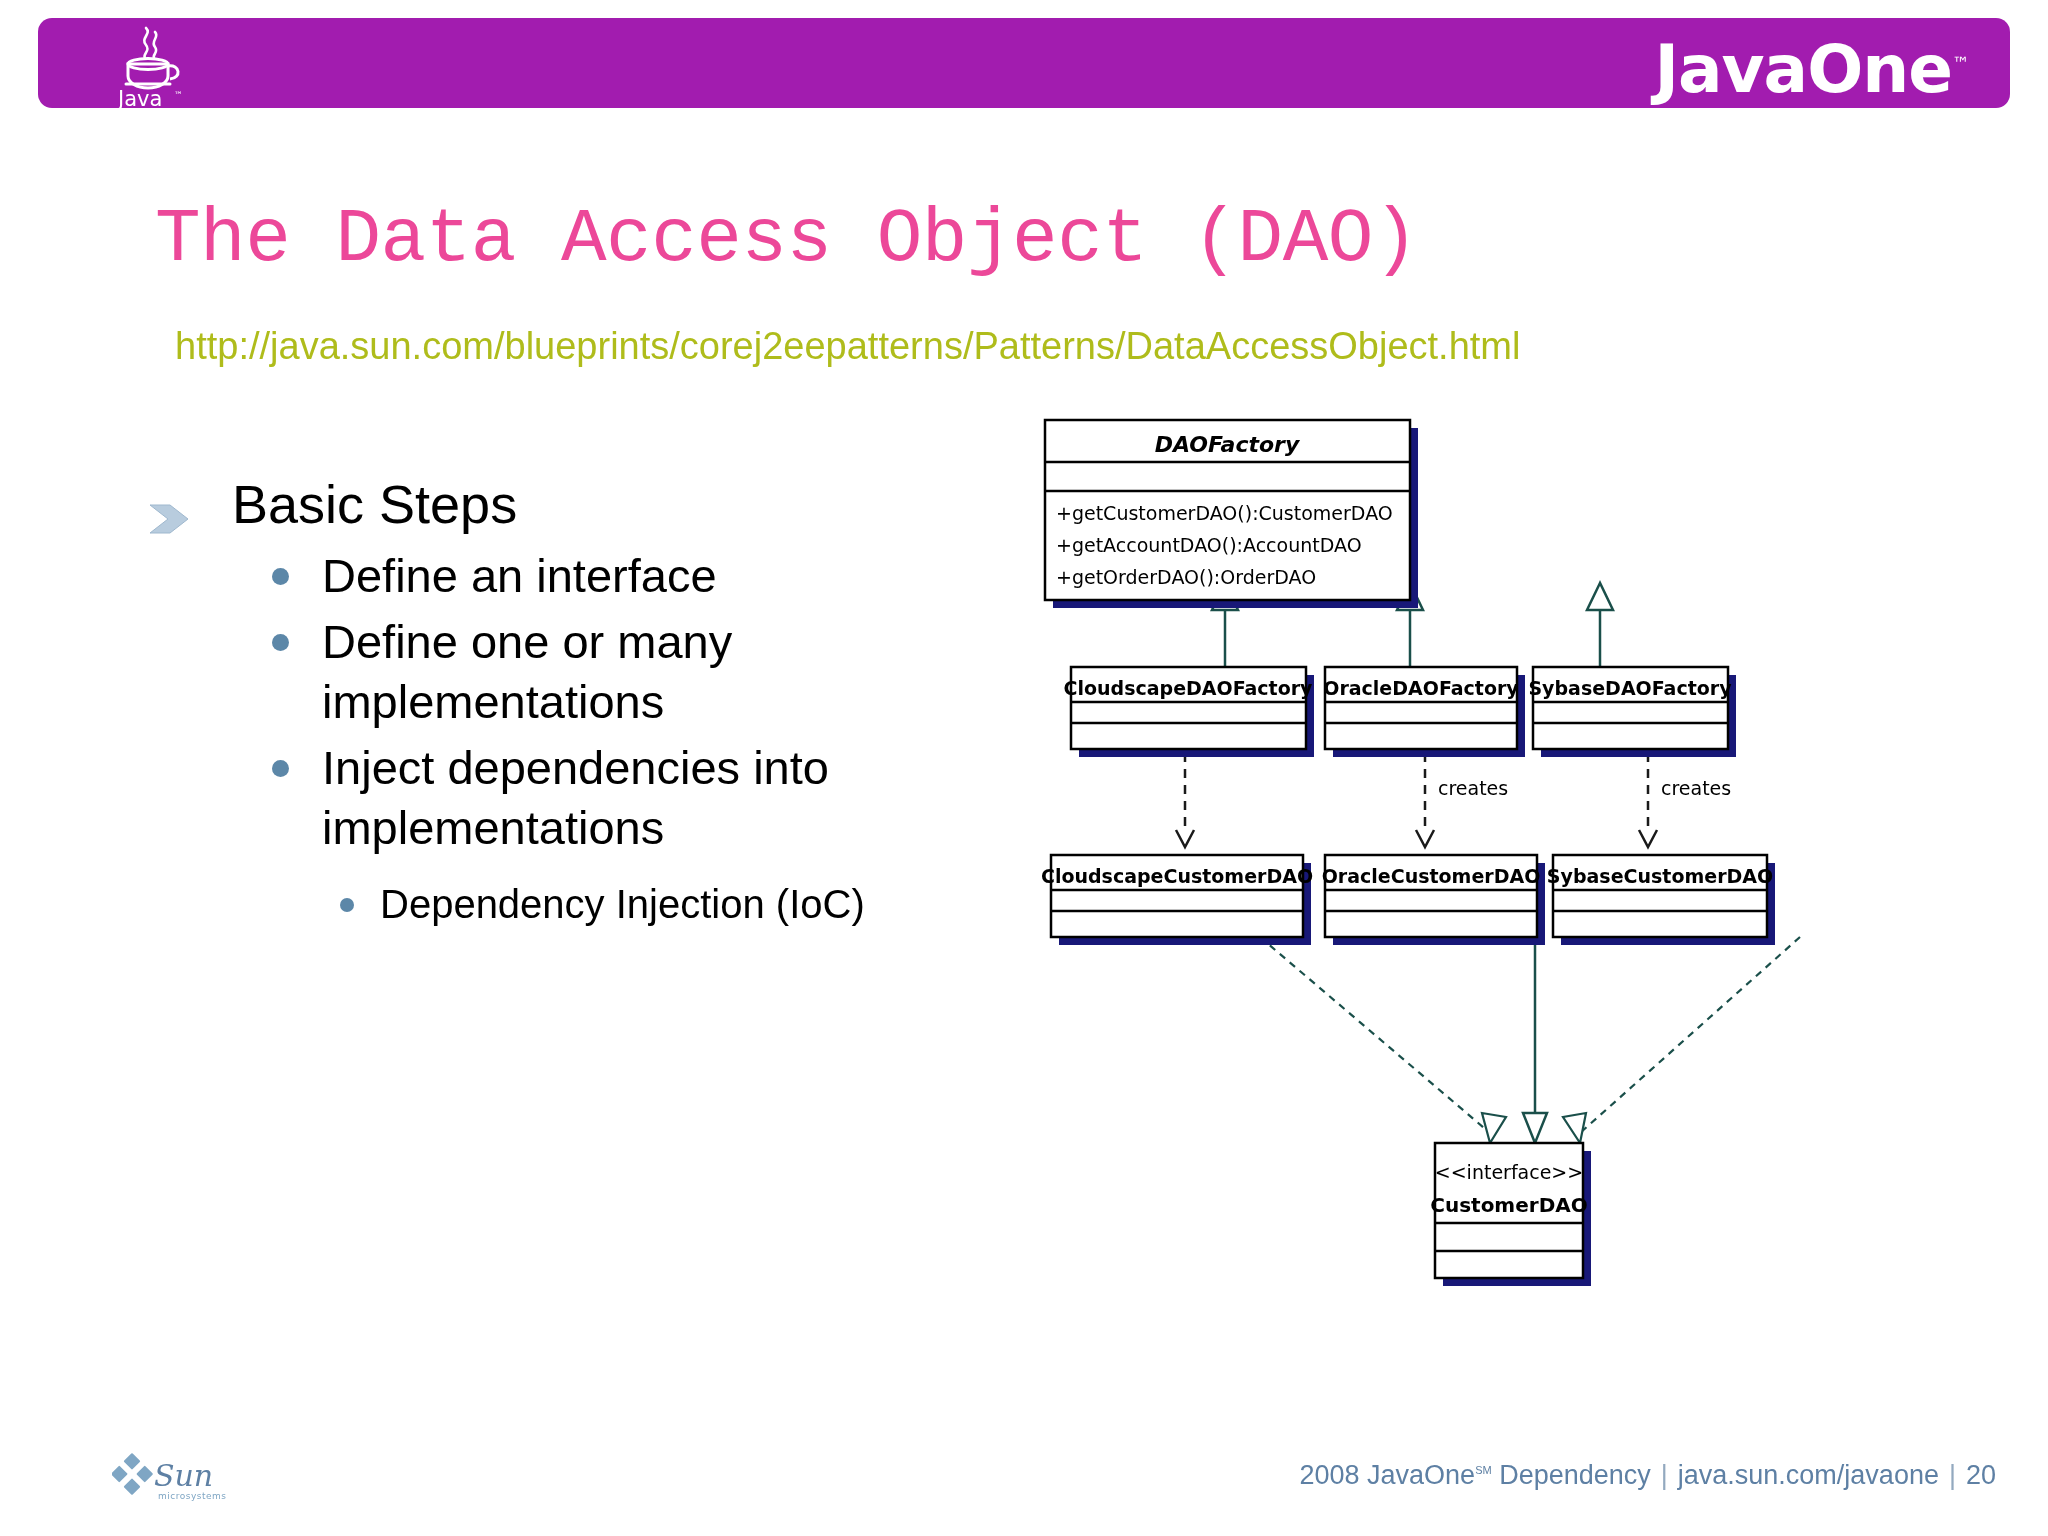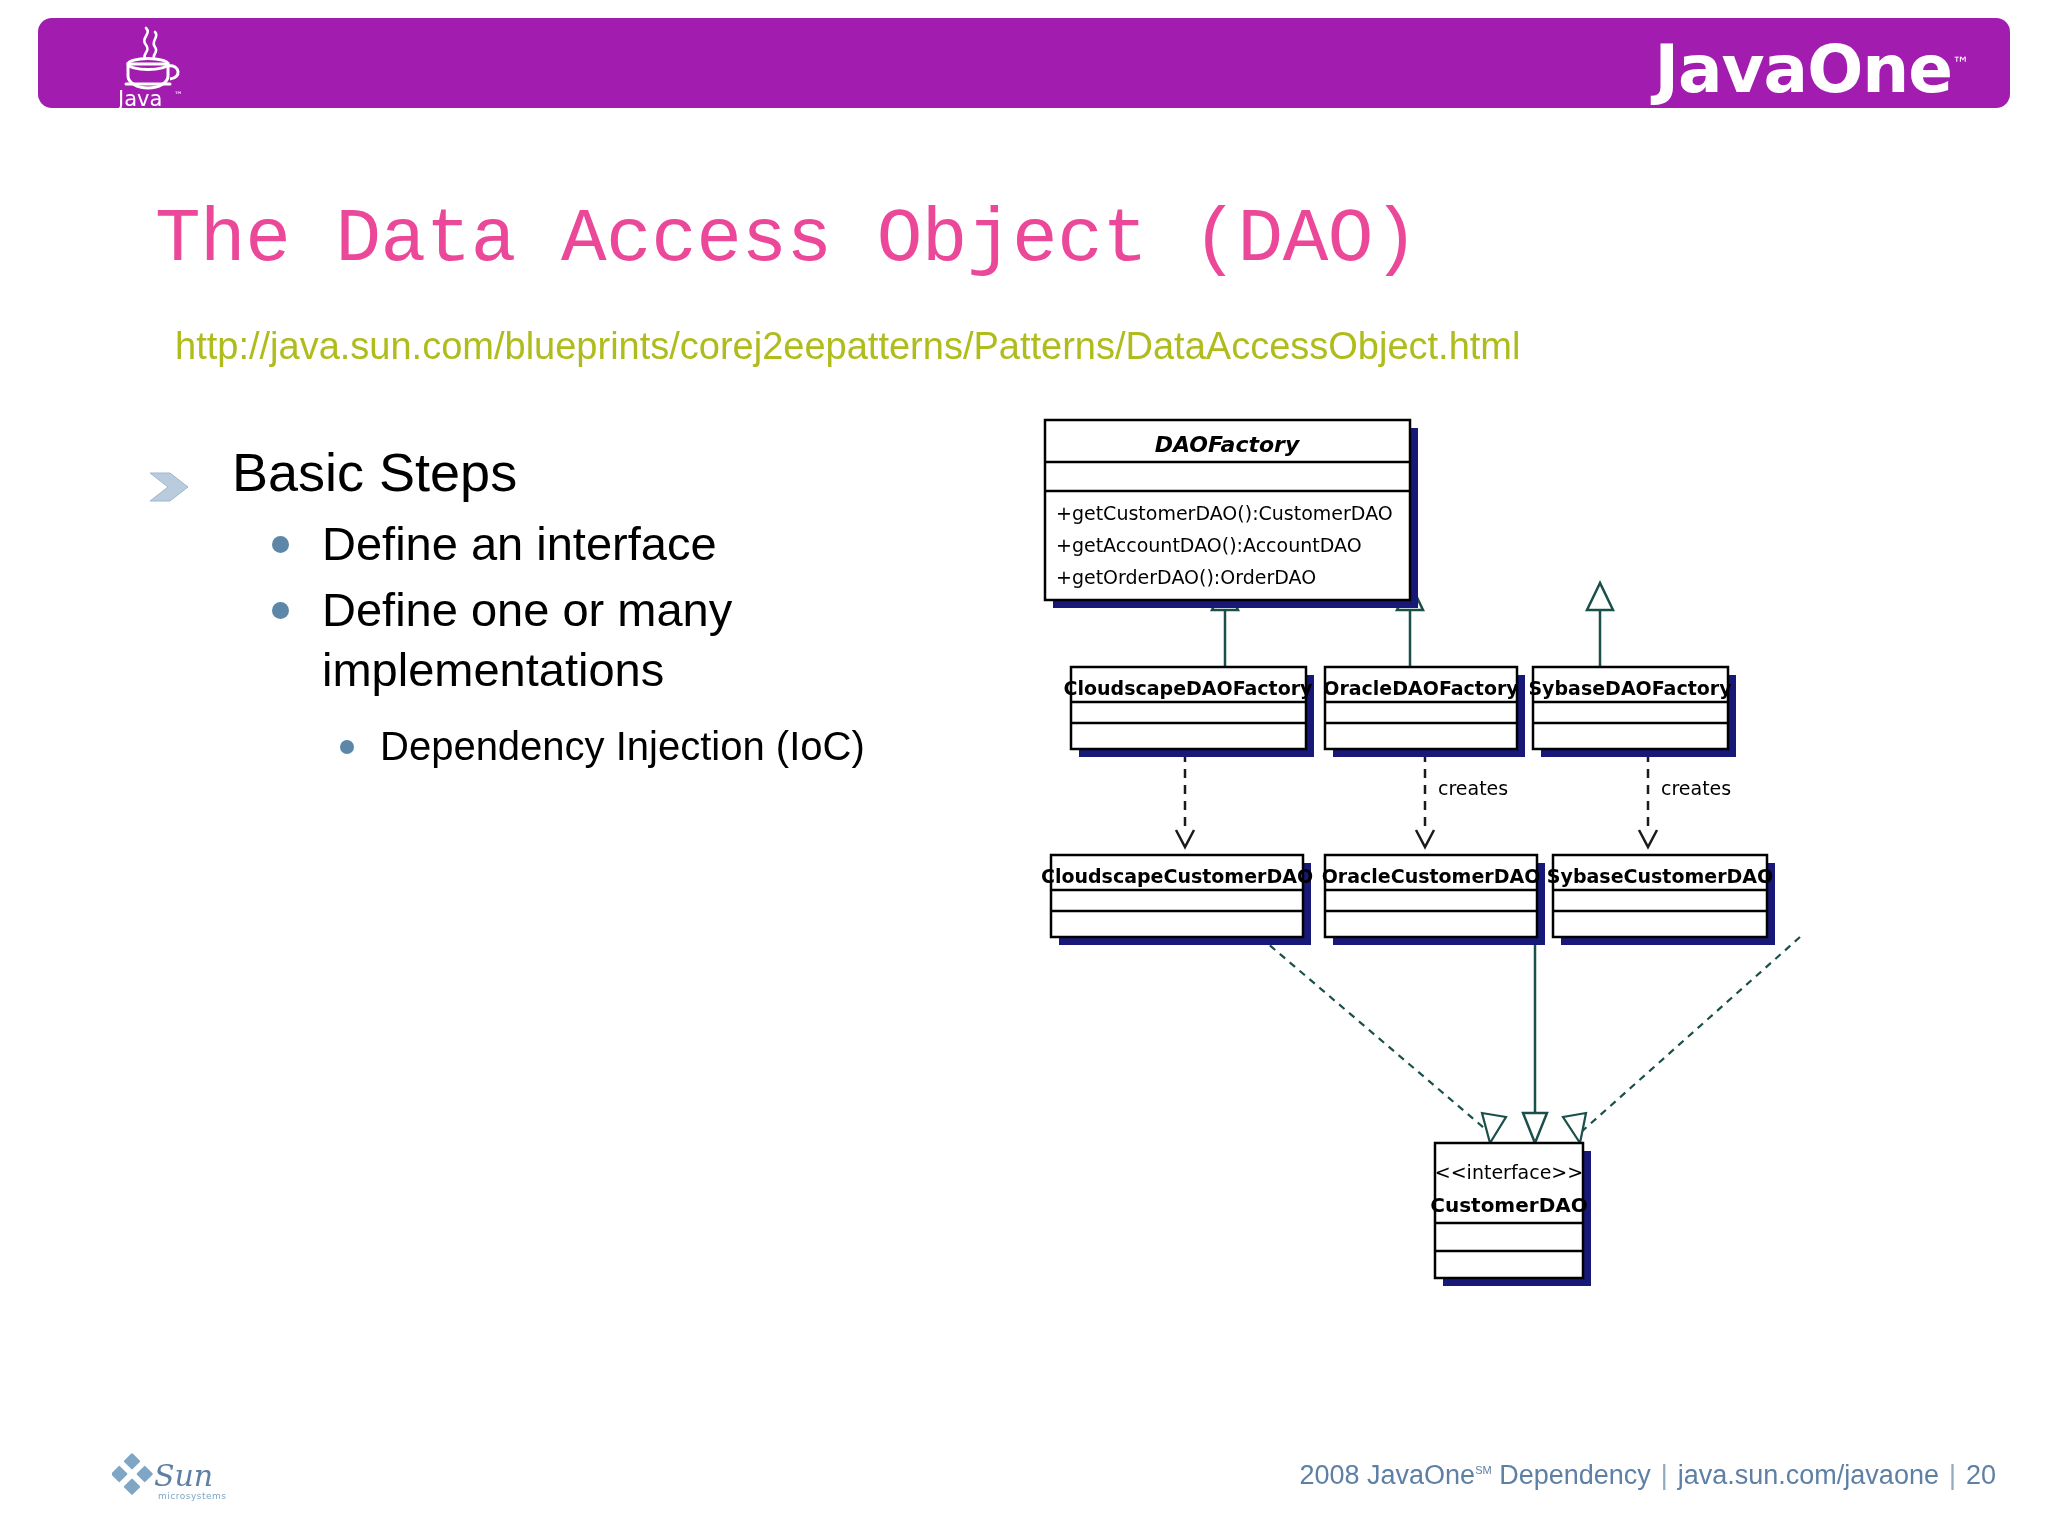--- a/index.html
+++ b/index.html
@@ -67,21 +67,21 @@
     font-size: 38px;
     color: #AFBC1B;
     font-family: "Liberation Sans", sans-serif;
     white-space: nowrap;
   }
 
   
   .bullets {
     position: absolute;
     left: 140px;
-    top: 440px;
+    top: 472px;
     width: 820px;
   }
   .lvl1 {
     position: relative;
     padding-left: 92px;
     font-size: 54px;
     color: #000000;
     line-height: 64px;
     margin-bottom: 10px;
   }
@@ -207,20 +207,24 @@
   <div class="lvl2">
     <span class="dot"></span>
     <span>Define an interface</span>
   </div>
 
   <div class="lvl2">
     <span class="dot"></span>
     <span>Define one or many implementations</span>
   </div>
 
+  <div class="lvl2">
+    <span class="dot"></span>
+    <span>Inject dependencies into implementations</span>
+  </div>
 
   <div class="spacer-sm"></div>
 
   <div class="lvl3">
     <span class="dot"></span>
     <span>Dependency Injection (IoC)</span>
   </div>
 
 
 </div>

